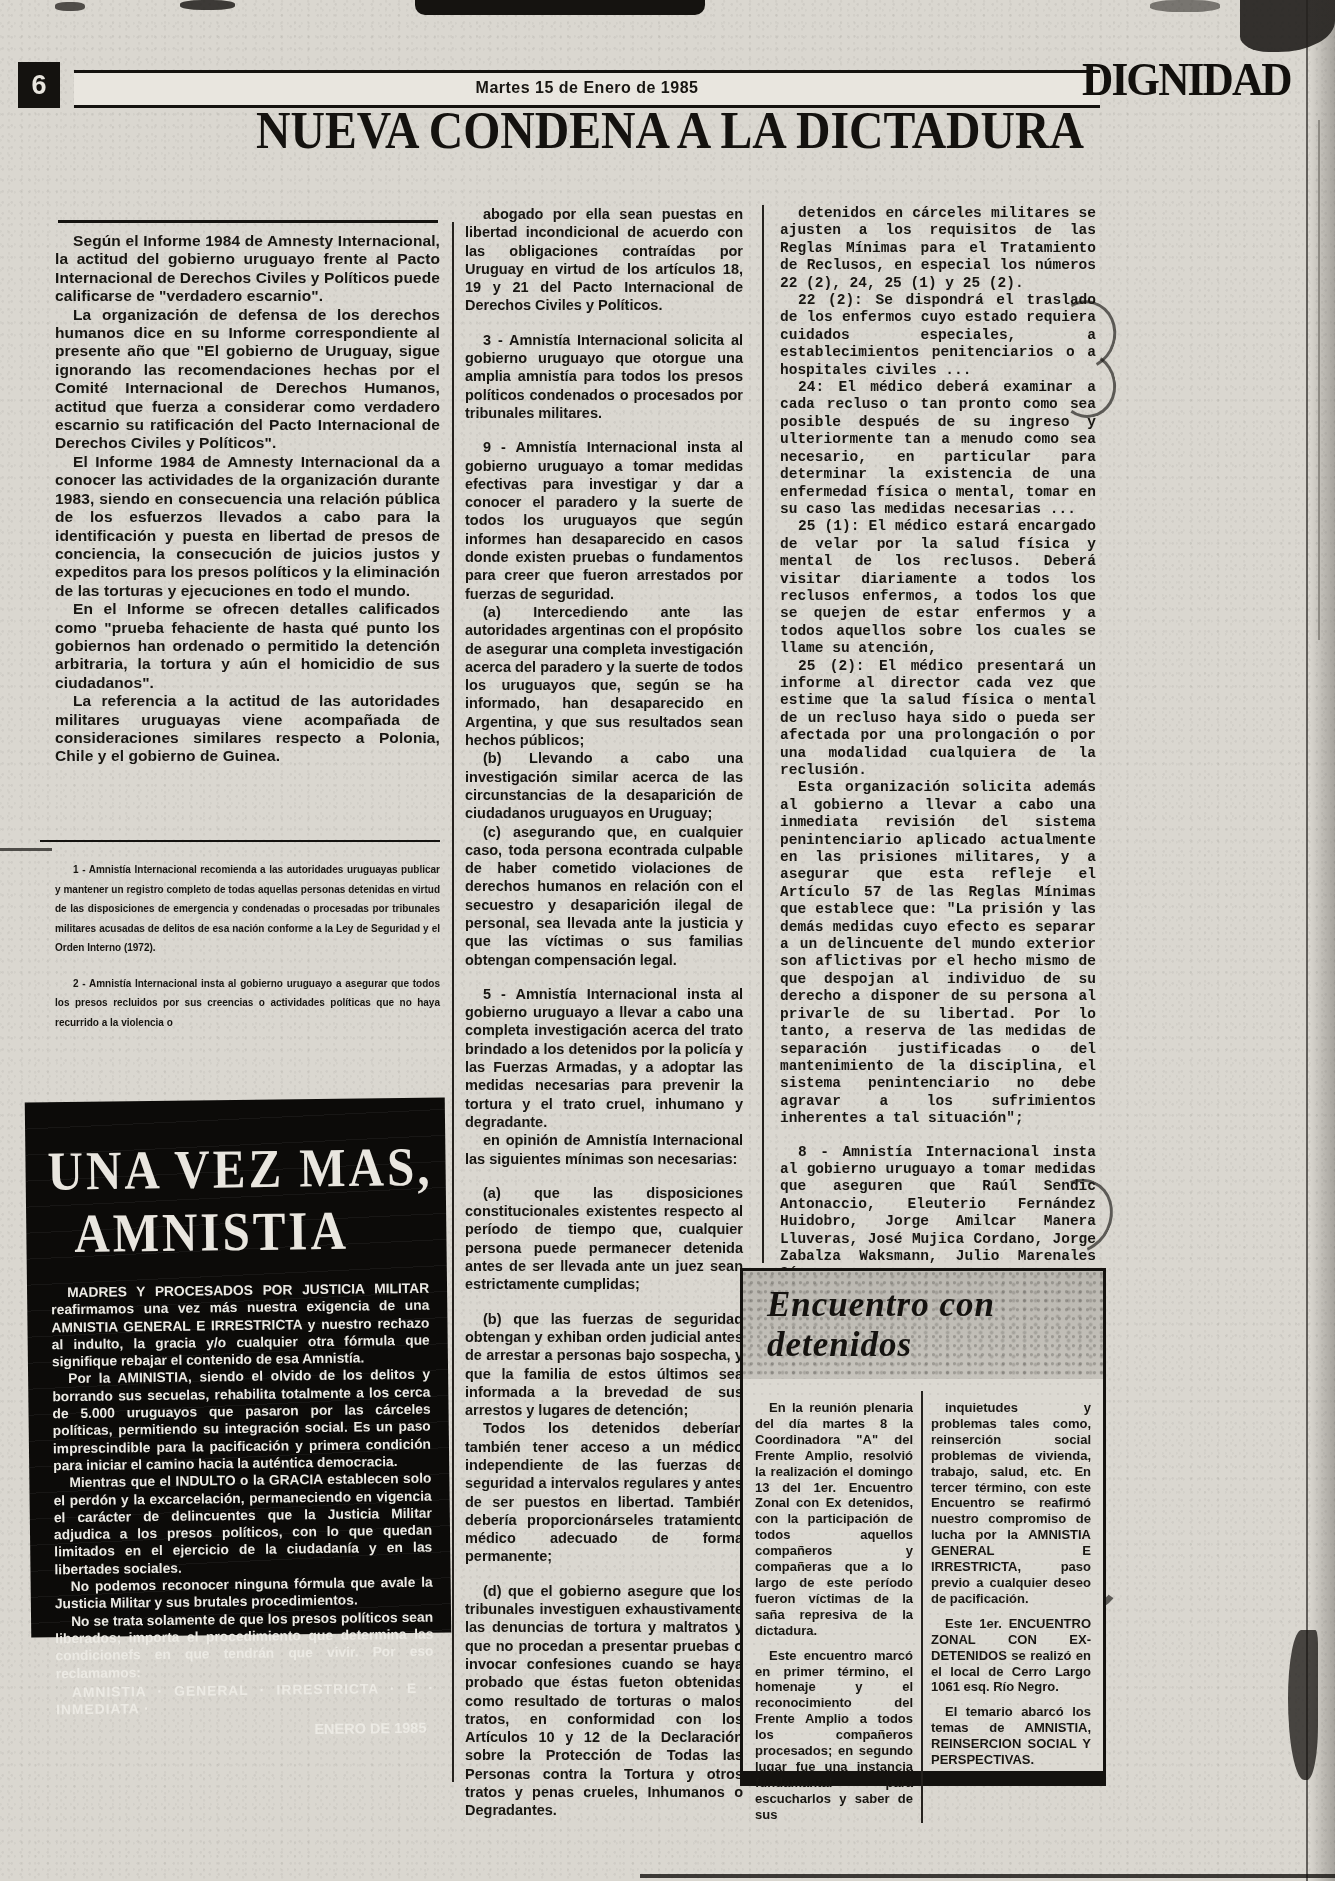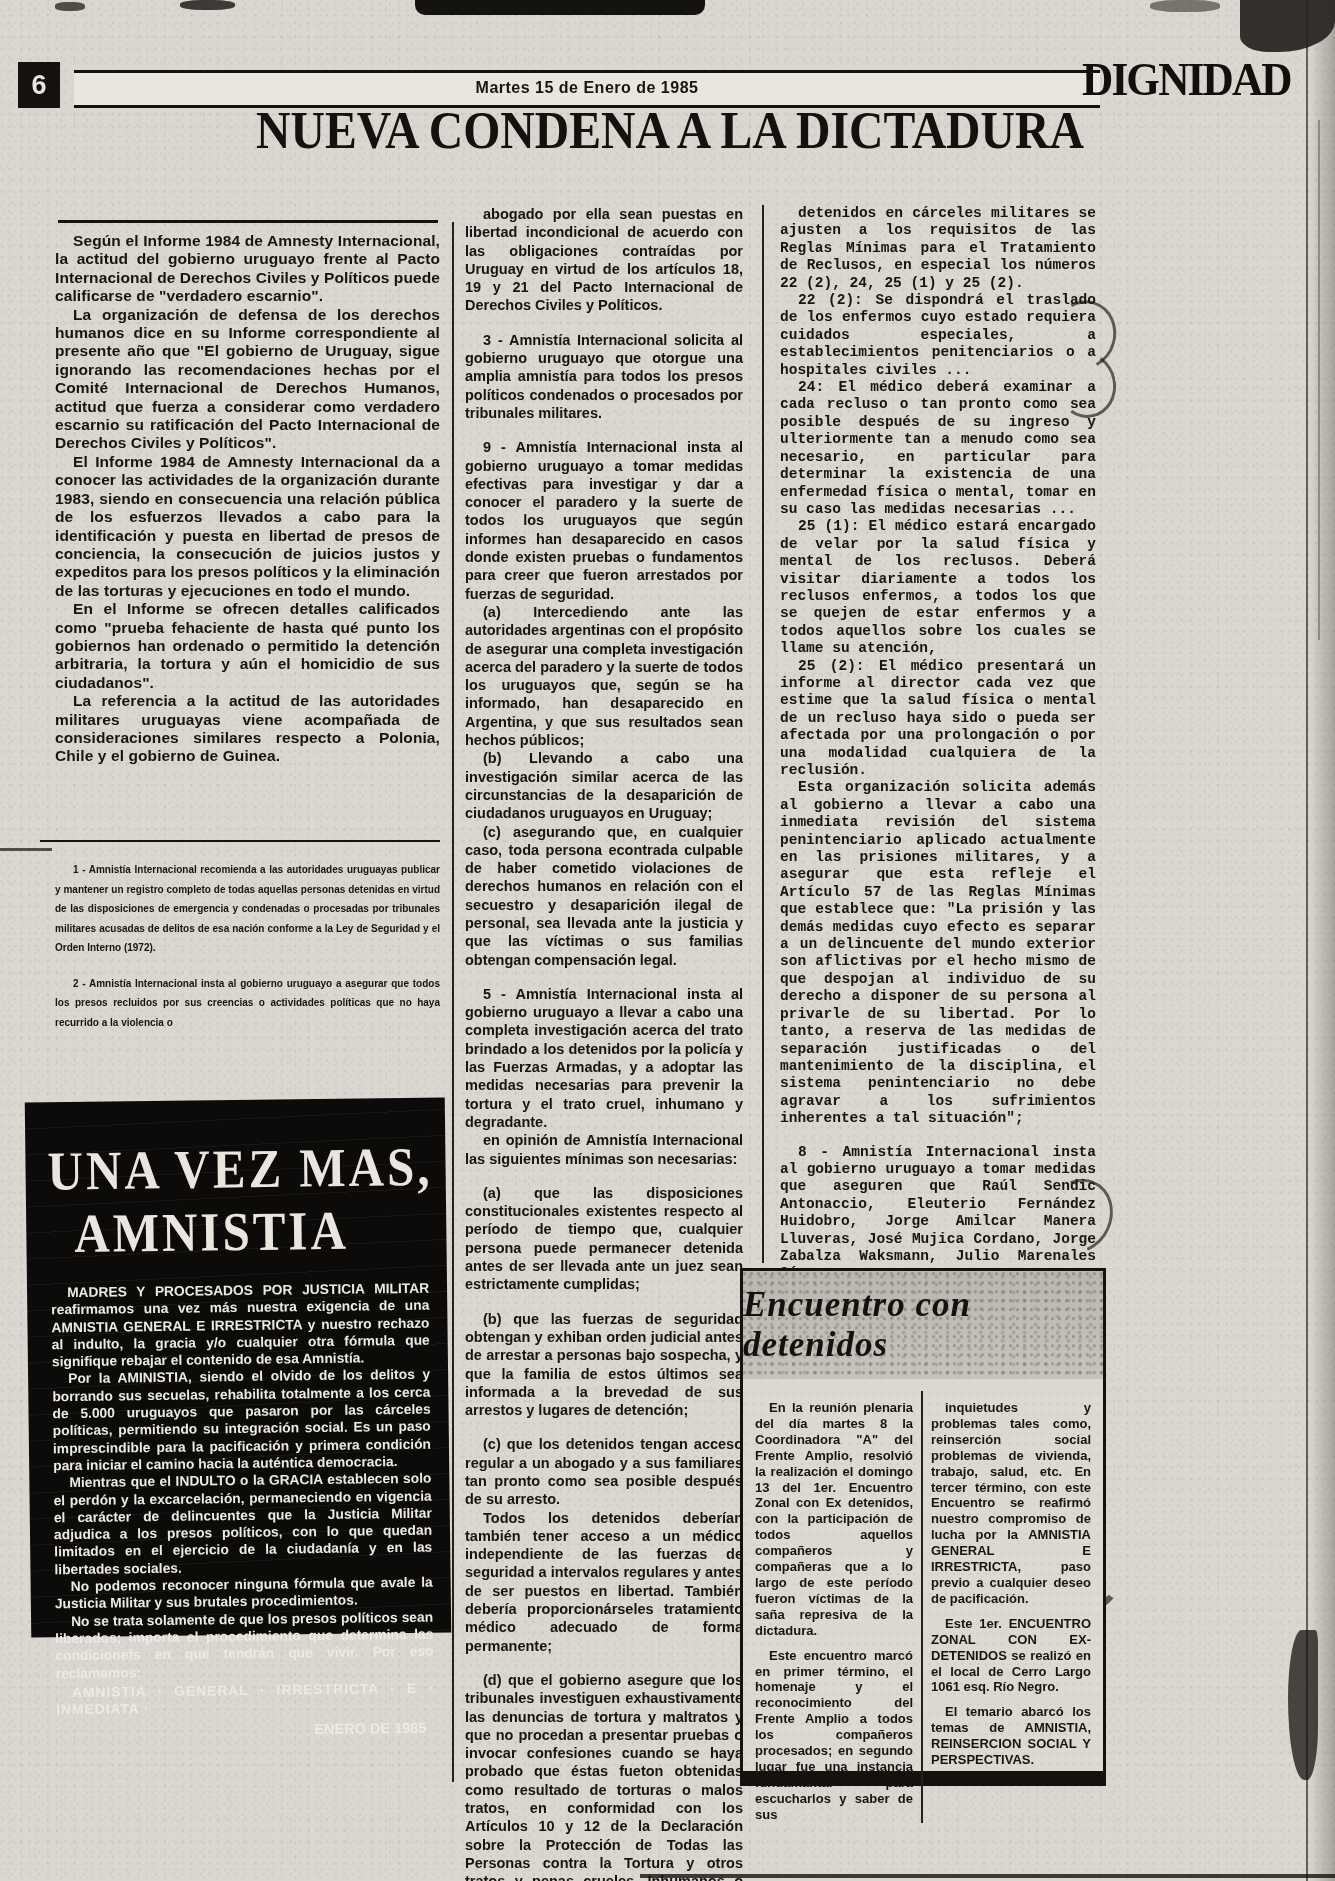--- a/index.html
+++ b/index.html
@@ -92,21 +92,21 @@
     height:108px;
     background:
       radial-gradient(circle at 20% 30%, rgba(40,38,34,0.25) 1px, transparent 2.2px),
       radial-gradient(circle at 60% 70%, rgba(40,38,34,0.18) 1px, transparent 2.6px),
       linear-gradient(#bab7b0,#c6c3bc);
     background-size:7px 9px,11px 8px,auto;
     display:flex;align-items:center;
   }
   .enc-title{
     font-family:"Liberation Serif",serif;font-style:italic;font-weight:bold;
-    font-size:35px;color:#14120f;letter-spacing:1px;
+    font-size:35px;color:#14120f;padding-left:24px;letter-spacing:1px;
   }
   .enc-cols{display:flex;padding:12px 10px 0 12px;}
   .enc-col{font-size:13px;line-height:15.9px;font-weight:bold;}
   .enc-col .p{text-indent:14px;margin-top:9px;}
   .enc-left{width:158px;}
   .enc-div{width:2px;background:#24211d;margin:0 8px;}
   .enc-right{width:160px;}
   
   .smudge{background:#151310;border-radius:40%;}
   .pen{border:3px solid rgba(25,23,20,.65);background:transparent;border-radius:50%;}
@@ -185,21 +185,20 @@
     <p class="p">abogado por ella sean puestas en libertad incondicional de acuerdo con las obligaciones contraídas por Uruguay en virtud de los artículos 18, 19 y 21 del Pacto Internacional de Derechos Civiles y Políticos.</p>
     <p class="p sp">3 - Amnistía Internacional solicita al gobierno uruguayo que otorgue una amplia amnistía para todos los presos políticos condenados o procesados por tribunales militares.</p>
     <p class="p sp">9 - Amnistía Internacional insta al gobierno uruguayo a tomar medidas efectivas para investigar y dar a conocer el paradero y la suerte de todos los uruguayos que según informes han desaparecido en casos donde existen pruebas o fundamentos para creer que fueron arrestados por fuerzas de seguridad.</p>
     <p class="p">(a) Intercediendo ante las autoridades argentinas con el propósito de asegurar una completa investigación acerca del paradero y la suerte de todos los uruguayos que, según se ha informado, han desaparecido en Argentina, y que sus resultados sean hechos públicos;</p>
     <p class="p">(b) Llevando a cabo una investigación similar acerca de las circunstancias de la desaparición de ciudadanos uruguayos en Uruguay;</p>
     <p class="p">(c) asegurando que, en cualquier caso, toda persona econtrada culpable de haber cometido violaciones de derechos humanos en relación con el secuestro y desaparición ilegal de personal, sea llevada ante la justicia y que las víctimas o sus familias obtengan compensación legal.</p>
     <p class="p sp">5 - Amnistía Internacional insta al gobierno uruguayo a llevar a cabo una completa investigación acerca del trato brindado a los detenidos por la policía y las Fuerzas Armadas, y a adoptar las medidas necesarias para prevenir la tortura y el trato cruel, inhumano y degradante.</p>
     <p class="p">en opinión de Amnistía Internacional las siguientes mínimas son necesarias:</p>
     <p class="p sp">(a) que las disposiciones constitucionales existentes respecto al período de tiempo que, cualquier persona puede permanecer detenida antes de ser llevada ante un juez sean estrictamente cumplidas;</p>
     <p class="p sp">(b) que las fuerzas de seguridad obtengan y exhiban orden judicial antes de arrestar a personas bajo sospecha, y que la familia de estos últimos sea informada a la brevedad de sus arrestos y lugares de detención;</p>
-    <p class="p sp">(c) que los detenidos tengan acceso regular a un abogado y a sus familiares tan pronto como sea posible después de su arresto.</p>
     <p class="p">Todos los detenidos deberían también tener acceso a un médico independiente de las fuerzas de seguridad a intervalos regulares y antes de ser puestos en libertad. También debería proporcionárseles tratamiento médico adecuado de forma permanente;</p>
     <p class="p sp">(d) que el gobierno asegure que los tribunales investiguen exhaustivamente las denuncias de tortura y maltratos y que no procedan a presentar pruebas o invocar confesiones cuando se haya probado que éstas fueton obtenidas como resultado de torturas o malos tratos, en conformidad con los Artículos 10 y 12 de la Declaración sobre la Protección de Todas las Personas contra la Tortura y otros tratos y penas crueles, Inhumanos o Degradantes.</p>
 
   </div>
 
   <div class="abs col col3">
     <p class="p">detenidos en cárceles militares se ajusten a los requisitos de las Reglas Mínimas para el Tratamiento de Reclusos, en especial los números 22 (2), 24, 25 (1) y 25 (2).</p>
     <p class="p">22 (2): Se dispondrá el traslado de los enfermos cuyo estado requiera cuidados especiales, a establecimientos penitenciarios o a hospitales civiles ...</p>
     <p class="p">24: El médico deberá examinar a cada recluso o tan pronto como sea posible después de su ingreso y ulteriormente tan a menudo como sea necesario, en particular para determinar la existencia de una enfermedad física o mental, tomar en su caso las medidas necesarias ...</p>
     <p class="p">25 (1): El médico estará encargado de velar por la salud física y mental de los reclusos. Deberá visitar diariamente a todos los reclusos enfermos, a todos los que se quejen de estar enfermos y a todos aquellos sobre los cuales se llame su atención,</p>

